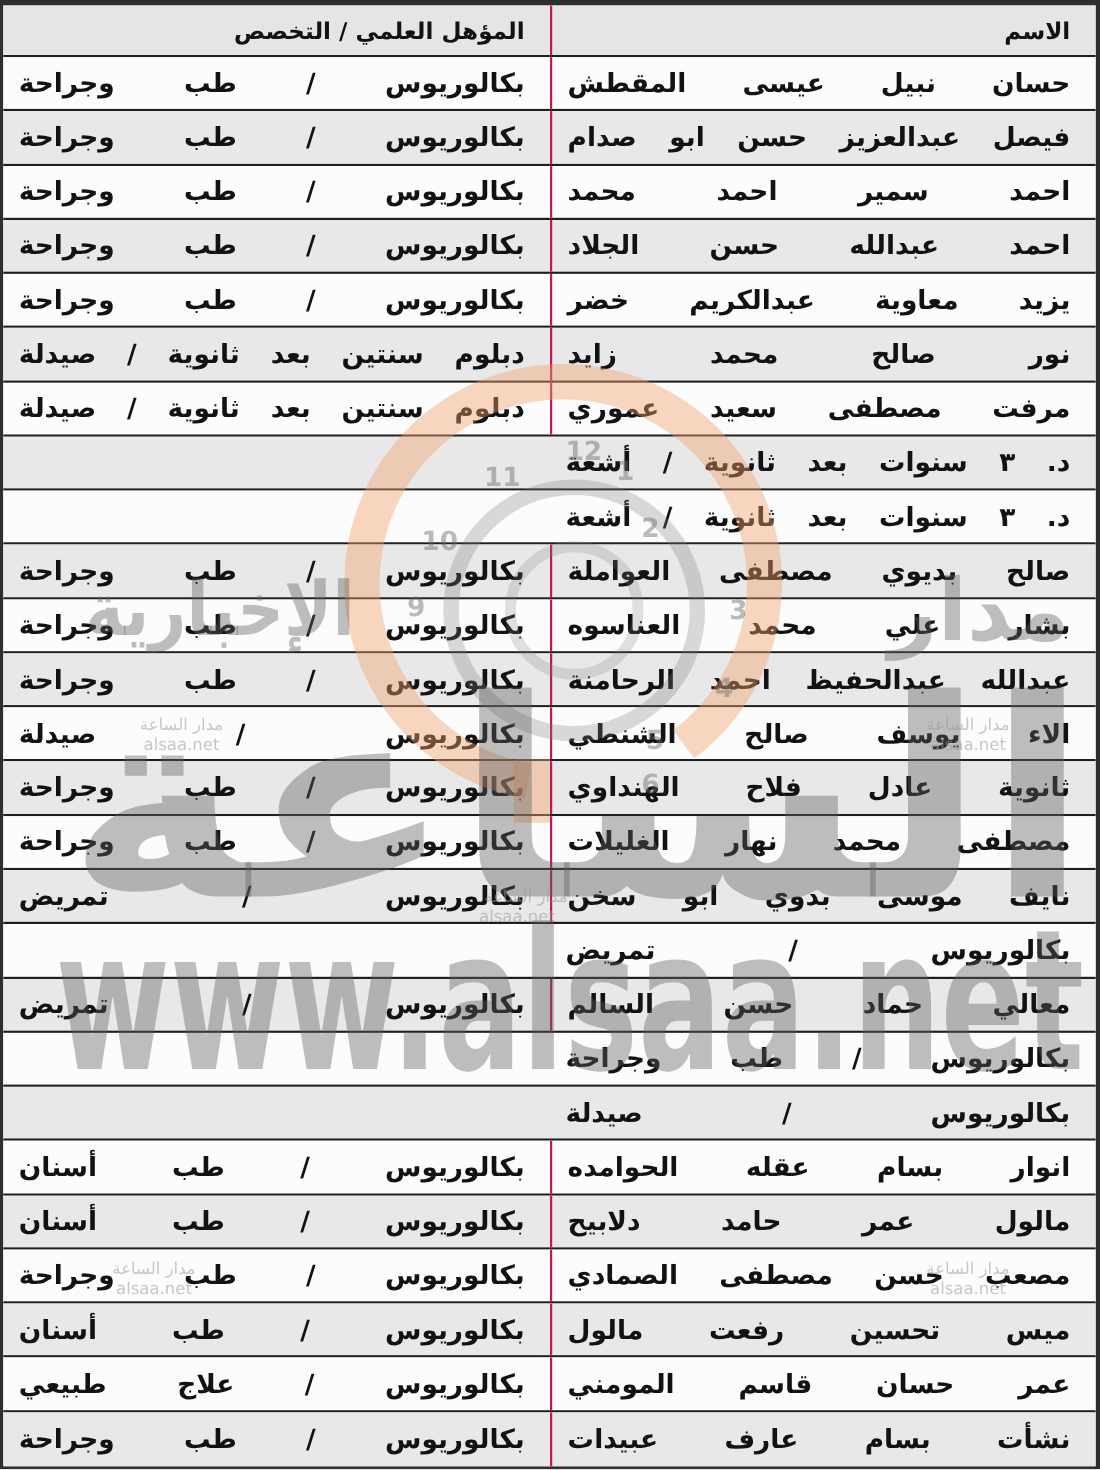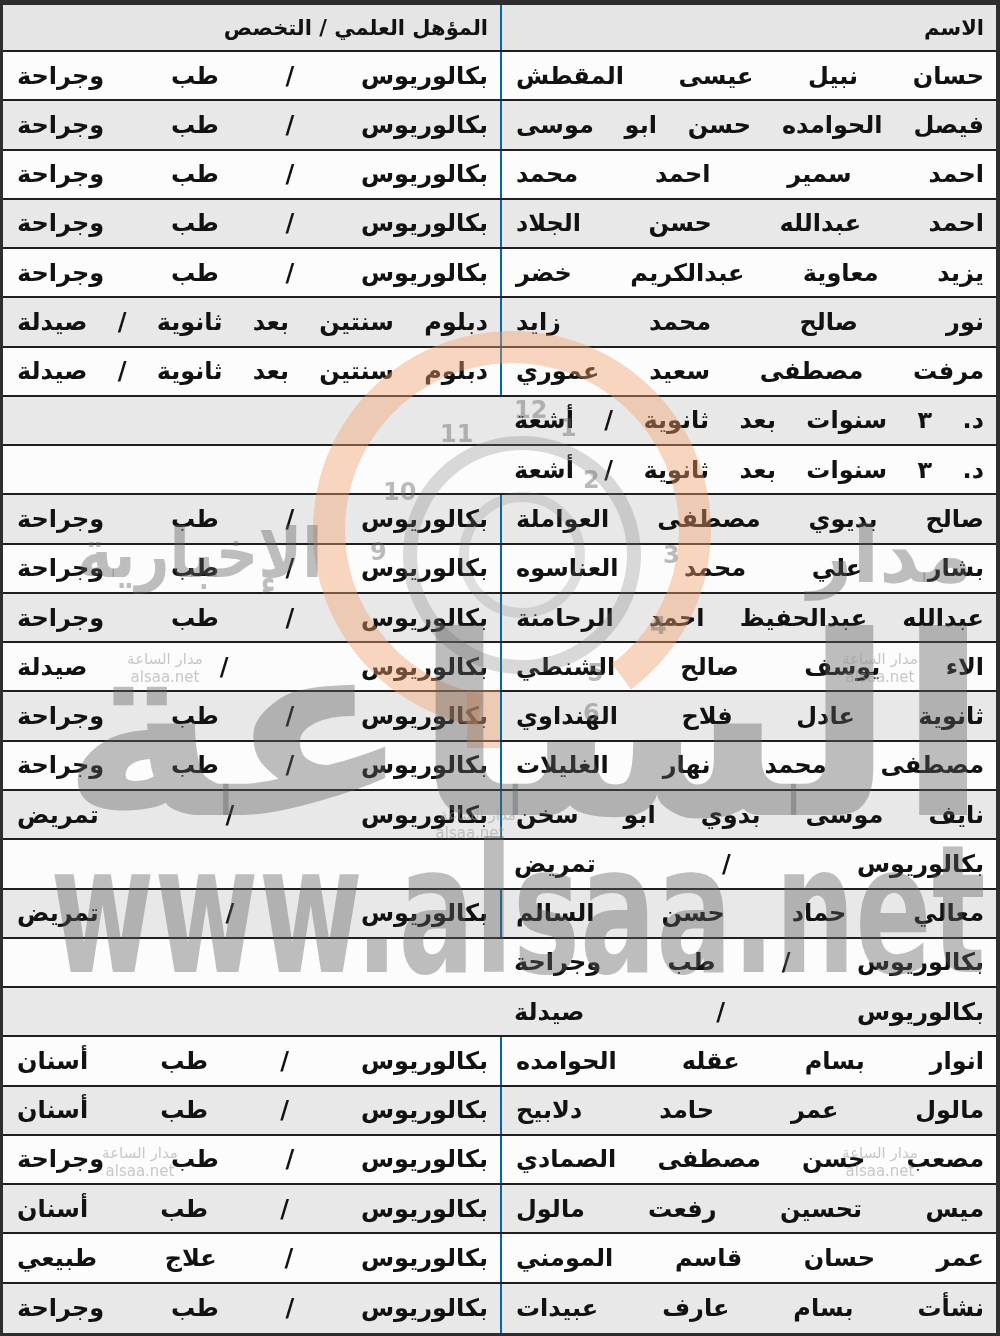--- a/index.html
+++ b/index.html
@@ -33,28 +33,28 @@
       flex: 0 0 auto;
     }
     .row:last-child { border-bottom: none; }
     .row.header { height: 47px; background: #e5e5e5; }
     .row.odd { background: #fcfcfc; }
     .row.even { background: #e8e8e8; }
     .cell {
       box-sizing: border-box;
       display: flex;
       align-items: center;
-      padding: 0 12px 0 14px;
+      padding: 0 23px 0 14px;
       overflow: hidden;
       white-space: nowrap;
       color: #121212;
       font-weight: bold;
       font-size: 24px;
     }
-    .cell.name { border-left: 2px solid #0369a1; }
+    .cell.name { border-left: 2px solid #be185d; }
     .cell .txt {
       flex: 1 1 auto;
       display: block;
       text-align: justify;
       text-align-last: justify;
     }
     .row.header .cell { font-size: 21px; }
     .row.header .cell .txt { text-align: right; text-align-last: right; }
     .watermark {
       position: absolute;
@@ -78,21 +78,21 @@
     </div>
     <div id="rows-host" style="display:contents"><div class="row odd">
           <div class="cell name">
             <span class="txt">حسان نبيل عيسى المقطش</span>
           </div>
           <div class="cell qual">
             <span class="txt">بكالوريوس / طب وجراحة</span>
           </div>
         </div><div class="row even">
           <div class="cell name">
-            <span class="txt">فيصل الحوامده حسن ابو موسى</span>
+            <span class="txt">فيصل عبدالعزيز حسن ابو صدام</span>
           </div>
           <div class="cell qual">
             <span class="txt">بكالوريوس / طب وجراحة</span>
           </div>
         </div><div class="row odd">
           <div class="cell name">
             <span class="txt">احمد سمير احمد محمد</span>
           </div>
           <div class="cell qual">
             <span class="txt">بكالوريوس / طب وجراحة</span>

